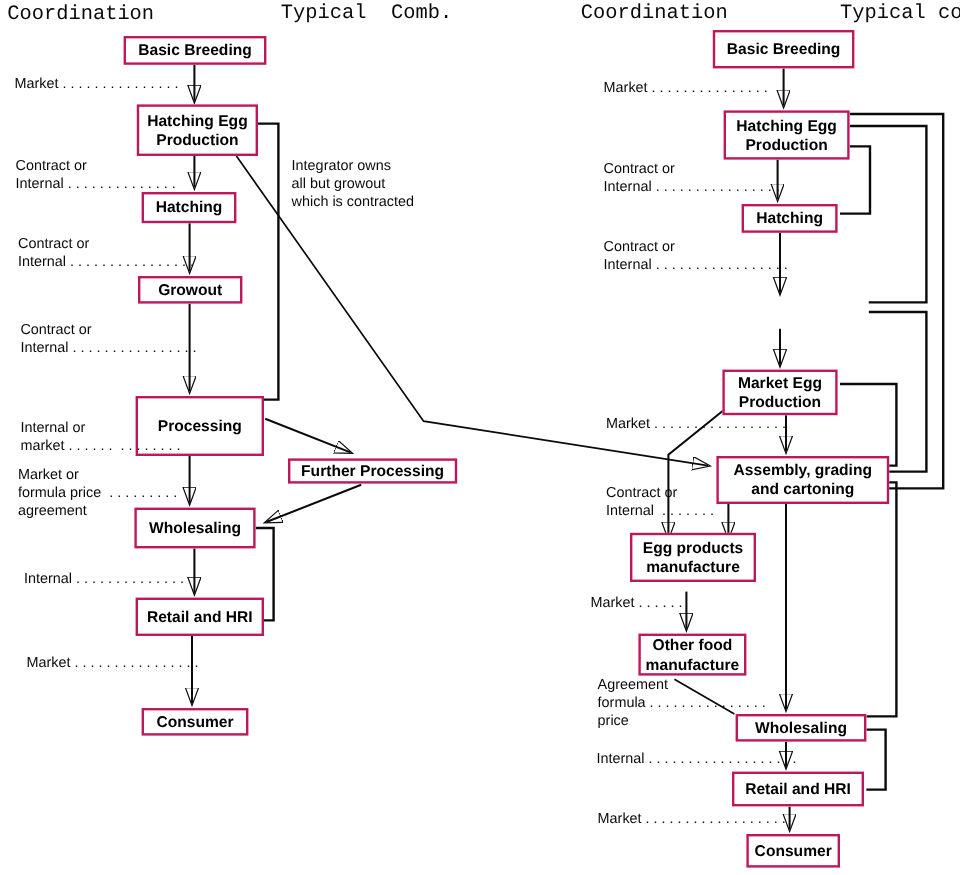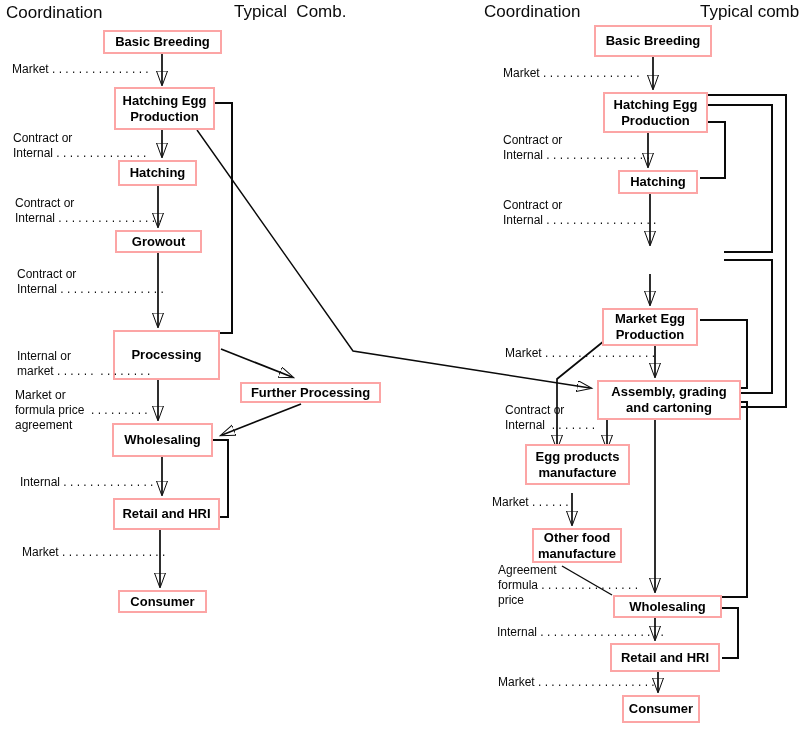--- a/index.html
+++ b/index.html
@@ -8,31 +8,31 @@
     font-family:"Liberation Sans", sans-serif; color:#000;
     overflow:hidden;
   }
   #wires { position:absolute; left:0; top:0; z-index:1; }
   #wires line, #wires path { stroke:#0a0a0a; fill:none; }
   #wires .shaft { stroke-width:1.7; }
   #wires .thin  { stroke-width:1.4; }
   #wires .bracket { stroke-width:2; }
   .box {
     position:absolute; z-index:2; box-sizing:border-box;
-    border:2px solid #fca5a5; background:#fff;
+    border:2px solid #be185d; background:#fff;
     display:flex; align-items:center; justify-content:center;
     text-align:center; font-weight:bold; font-size:13px; line-height:1.2;
     white-space:pre-line;
   }
   .lbl {
     position:absolute; z-index:2; font-size:12px; line-height:15px;
     white-space:pre; color:#0a0a0a;
   }
   .hdr-serif {
-    position:absolute; z-index:2; font-family:Liberation Sans, sans-serif;
+    position:absolute; z-index:2; font-family:Liberation Mono, monospace;
     font-size:17px; color:#0a0a0a; white-space:pre;
   }
   .hdr-sans {
     position:absolute; z-index:2; font-size:12.5px; letter-spacing:0.5px;
     color:#0a0a0a; white-space:pre;margin-top:17px;
   }
   .note {
     position:absolute; z-index:2; font-size:12px; line-height:15px;
     white-space:pre; color:#0a0a0a;
   }
@@ -122,20 +122,23 @@
   <div class="lbl" style="left:17px;top:267px">Contract or
 Internal . . . . . . . . . . . . . . . .</div>
   <div class="lbl" style="left:17px;top:349px">Internal or
 market . . . . . .  . . . . . . . .</div>
   <div class="lbl" style="left:15px;top:388px">Market or
 formula price  . . . . . . . . .
 agreement</div>
   <div class="lbl" style="left:20px;top:475px">Internal . . . . . . . . . . . . . .</div>
   <div class="lbl" style="left:22px;top:545px">Market . . . . . . . . . . . . . . . .</div>
 
+  <div class="note" style="left:243px;top:131px">Integrator owns
+all but growout
+which is contracted</div>
 
   <div class="hdr-serif" style="left:484px;top:2px">Coordination</div>
   <div class="hdr-sans" style="left:627px;top:6px">LAYERS</div>
   <div class="hdr-serif" style="left:700px;top:2px">Typical comb</div>
 
   <div class="box" style="left:594px;top:25px;width:118px;height:32px">Basic Breeding</div>
   <div class="box" style="left:603px;top:92px;width:105px;height:41px">Hatching  Egg
 Production</div>
   <div class="box" style="left:618px;top:170px;width:80px;height:24px">Hatching</div>
   <div class="box" style="left:602px;top:308px;width:96px;height:38px">Market Egg

